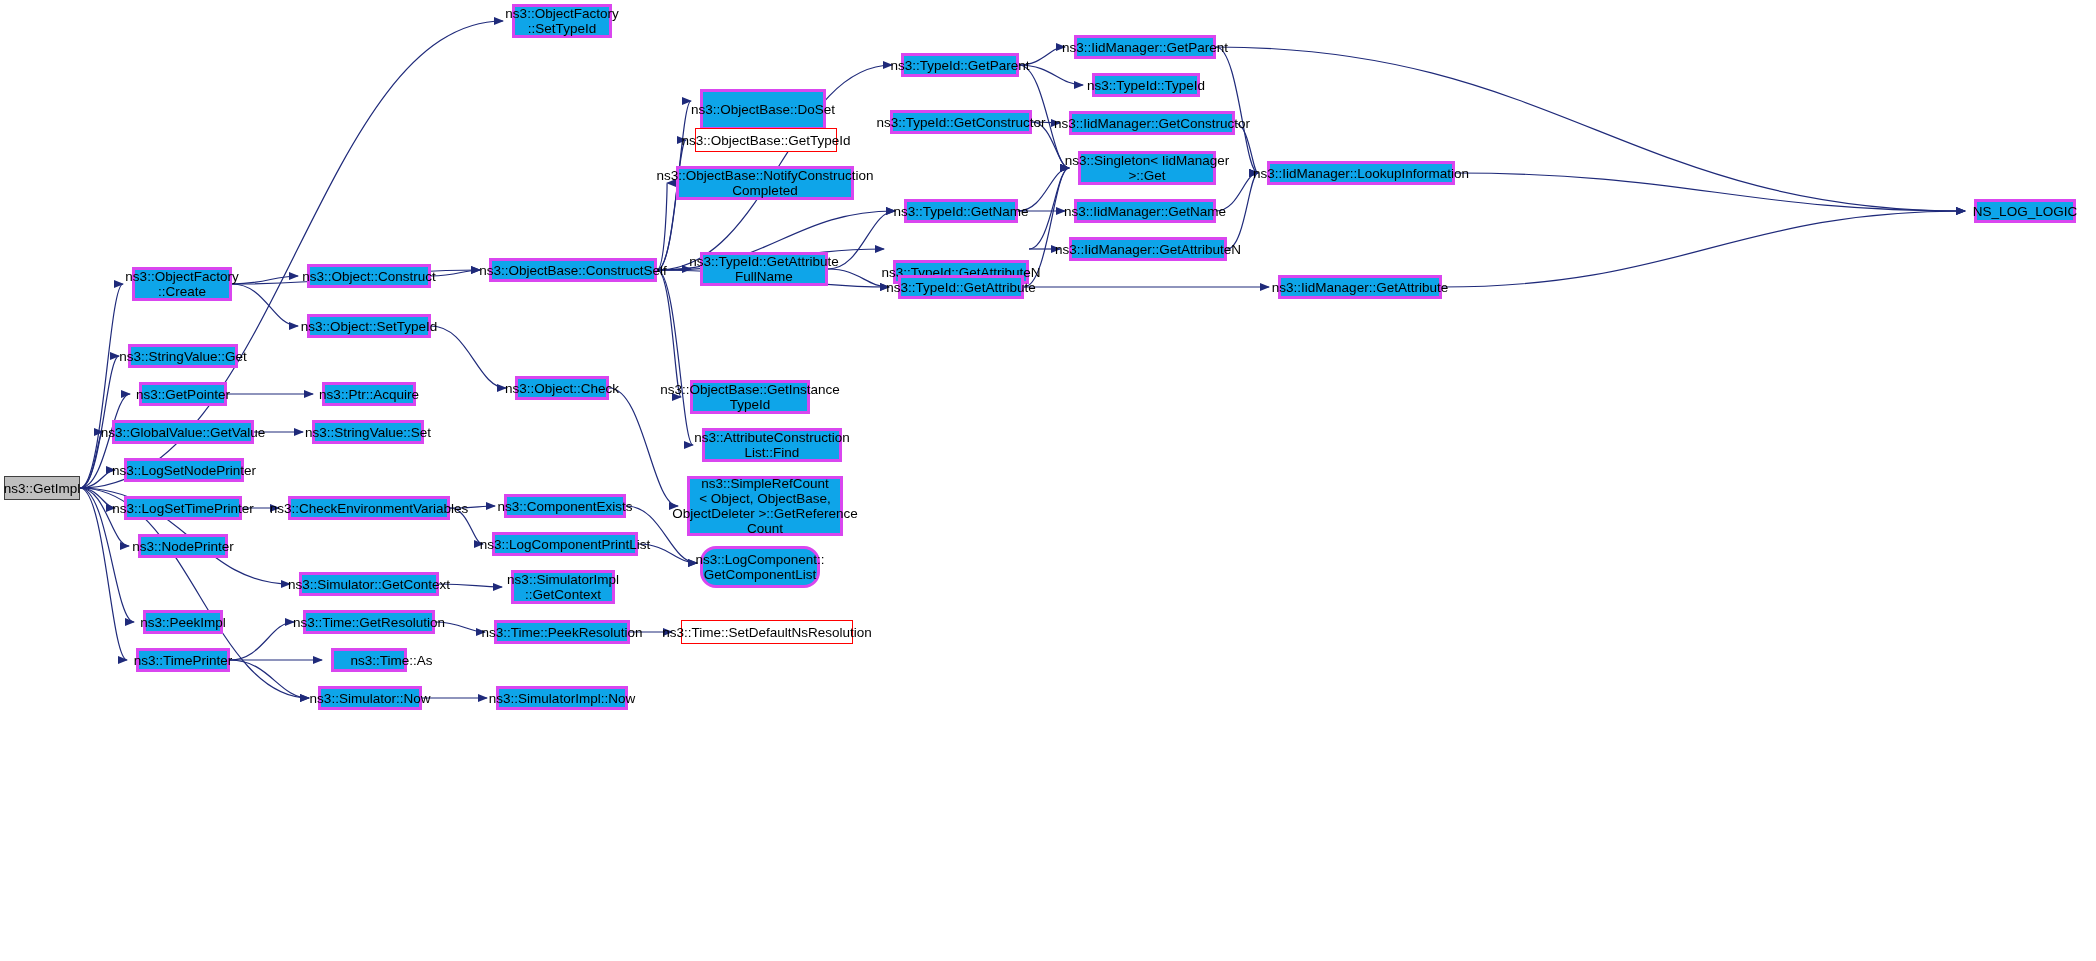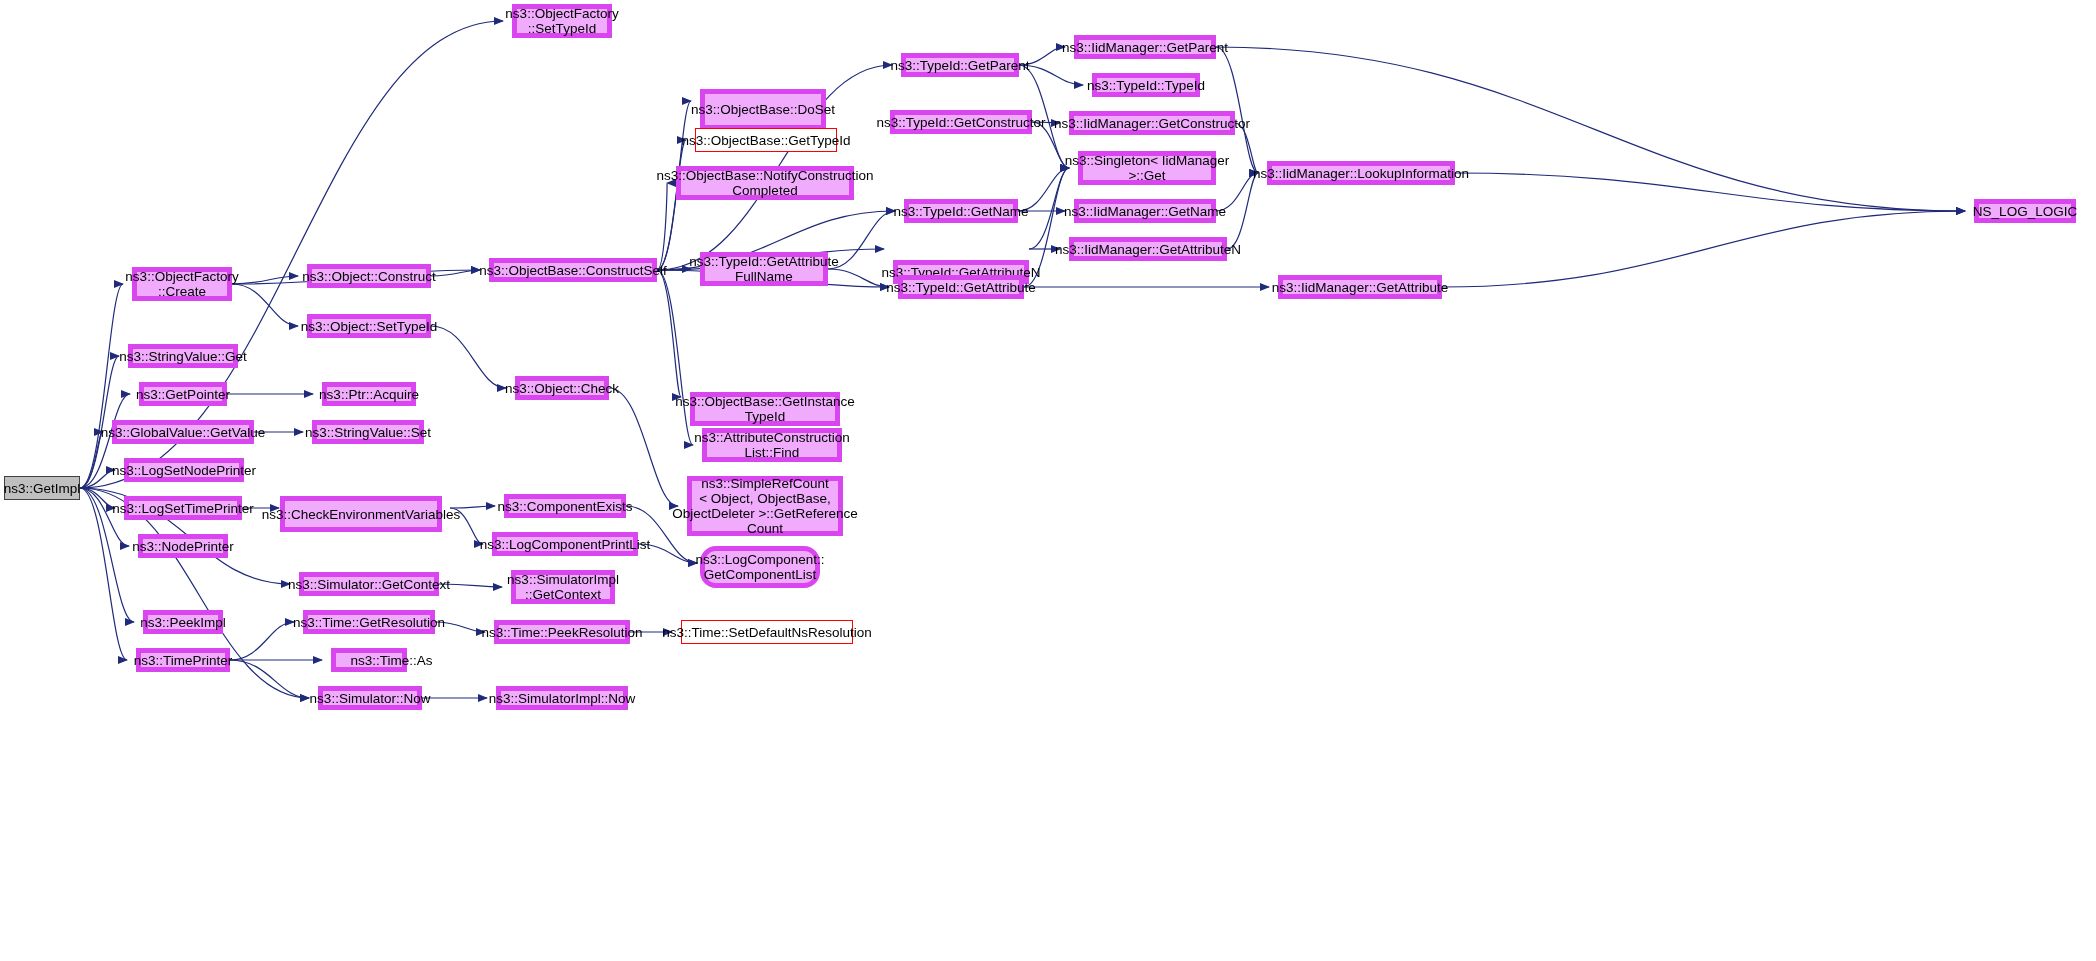--- a/index.html
+++ b/index.html
@@ -9,22 +9,22 @@
     width:2096px;
     height:961px;
     background:#ffffff;
     font-family:"Liberation Sans", sans-serif;
     overflow:hidden;
   }
   #edges{position:absolute;left:0;top:0;width:2096px;height:961px;}
   .node{
     position:absolute;
     box-sizing:border-box;
-    border:5px solid #d946ef;
-    background:#f0abfc;
+    border:3px solid #d946ef;
+    background:#0ea5e9;
     color:#000000;
     font-size:13.5px;
     line-height:15px;
     display:flex;
     align-items:center;
     justify-content:center;
     text-align:center;
     white-space:pre;
     letter-spacing:0px;
     z-index:5;
@@ -122,42 +122,42 @@
       <div class="node" style="left: 112px; top: 420px; width: 142px; height: 24px;">ns3::GlobalValue::GetValue</div>
       <div class="node" style="left: 124px; top: 458px; width: 120px; height: 24px;">ns3::LogSetNodePrinter</div>
       <div class="node" style="left: 124px; top: 496px; width: 118px; height: 24px;">ns3::LogSetTimePrinter</div>
       <div class="node" style="left: 138px; top: 534px; width: 90px; height: 24px;">ns3::NodePrinter</div>
       <div class="node" style="left: 143px; top: 610px; width: 80px; height: 24px;">ns3::PeekImpl</div>
       <div class="node" style="left: 136px; top: 648px; width: 94px; height: 24px;">ns3::TimePrinter</div>
       <div class="node" style="left: 307px; top: 264px; width: 124px; height: 24px;">ns3::Object::Construct</div>
       <div class="node" style="left: 307px; top: 314px; width: 124px; height: 24px;">ns3::Object::SetTypeId</div>
       <div class="node" style="left: 322px; top: 382px; width: 94px; height: 24px;">ns3::Ptr::Acquire</div>
       <div class="node" style="left: 312px; top: 420px; width: 112px; height: 24px;">ns3::StringValue::Set</div>
-      <div class="node" style="left: 280px; top: 496px; width: 162px; height: 36px;">ns3::CheckEnvironmentVariables</div>
+      <div class="node" style="left: 288px; top: 496px; width: 162px; height: 24px;">ns3::CheckEnvironmentVariables</div>
       <div class="node" style="left: 299px; top: 572px; width: 140px; height: 24px;">ns3::Simulator::GetContext</div>
       <div class="node" style="left: 303px; top: 610px; width: 132px; height: 24px;">ns3::Time::GetResolution</div>
       <div class="node" style="left: 331px; top: 648px; width: 76px; height: 24px; padding-left: 45px;">ns3::Time::As</div>
       <div class="node" style="left: 318px; top: 686px; width: 104px; height: 24px;">ns3::Simulator::Now</div>
       <div class="node" style="left: 512px; top: 4px; width: 100px; height: 34px;">ns3::ObjectFactory
 ::SetTypeId</div>
       <div class="node" style="left: 489px; top: 258px; width: 168px; height: 24px;">ns3::ObjectBase::ConstructSelf</div>
       <div class="node" style="left: 515px; top: 376px; width: 94px; height: 24px;">ns3::Object::Check</div>
       <div class="node" style="left: 504px; top: 494px; width: 122px; height: 24px;">ns3::ComponentExists</div>
       <div class="node" style="left: 492px; top: 532px; width: 146px; height: 24px;">ns3::LogComponentPrintList</div>
       <div class="node" style="left: 511px; top: 570px; width: 104px; height: 34px;">ns3::SimulatorImpl
 ::GetContext</div>
       <div class="node" style="left: 494px; top: 620px; width: 136px; height: 24px;">ns3::Time::PeekResolution</div>
       <div class="node" style="left: 496px; top: 686px; width: 132px; height: 24px;">ns3::SimulatorImpl::Now</div>
       <div class="node" style="left: 700px; top: 89px; width: 126px; height: 41px;">ns3::ObjectBase::DoSet</div>
       <div class="node hot" style="left: 695px; top: 128px; width: 142px; height: 24px;">ns3::ObjectBase::GetTypeId</div>
       <div class="node" style="left: 676px; top: 166px; width: 178px; height: 34px;">ns3::ObjectBase::NotifyConstruction
 Completed</div>
       <div class="node" style="left: 700px; top: 252px; width: 128px; height: 34px;">ns3::TypeId::GetAttribute
 FullName</div>
-      <div class="node" style="left: 690px; top: 380px; width: 150px; height: 34px; margin-top: 12px;">ns3::ObjectBase::GetInstance
+      <div class="node" style="left: 690px; top: 380px; width: 120px; height: 34px;">ns3::ObjectBase::GetInstance
 TypeId</div>
       <div class="node" style="left: 702px; top: 428px; width: 140px; height: 34px;">ns3::AttributeConstruction
 List::Find</div>
       <div class="node" style="left: 687px; top: 476px; width: 156px; height: 60px;">ns3::SimpleRefCount
 &lt; Object, ObjectBase,
 ObjectDeleter &gt;::GetReference
 Count</div>
       <div class="node" style="left: 700px; top: 546px; width: 120px; height: 42px; border-radius: 16px;">ns3::LogComponent::
 GetComponentList</div>
       <div class="node hot" style="left: 681px; top: 620px; width: 172px; height: 24px;">ns3::Time::SetDefaultNsResolution</div>

